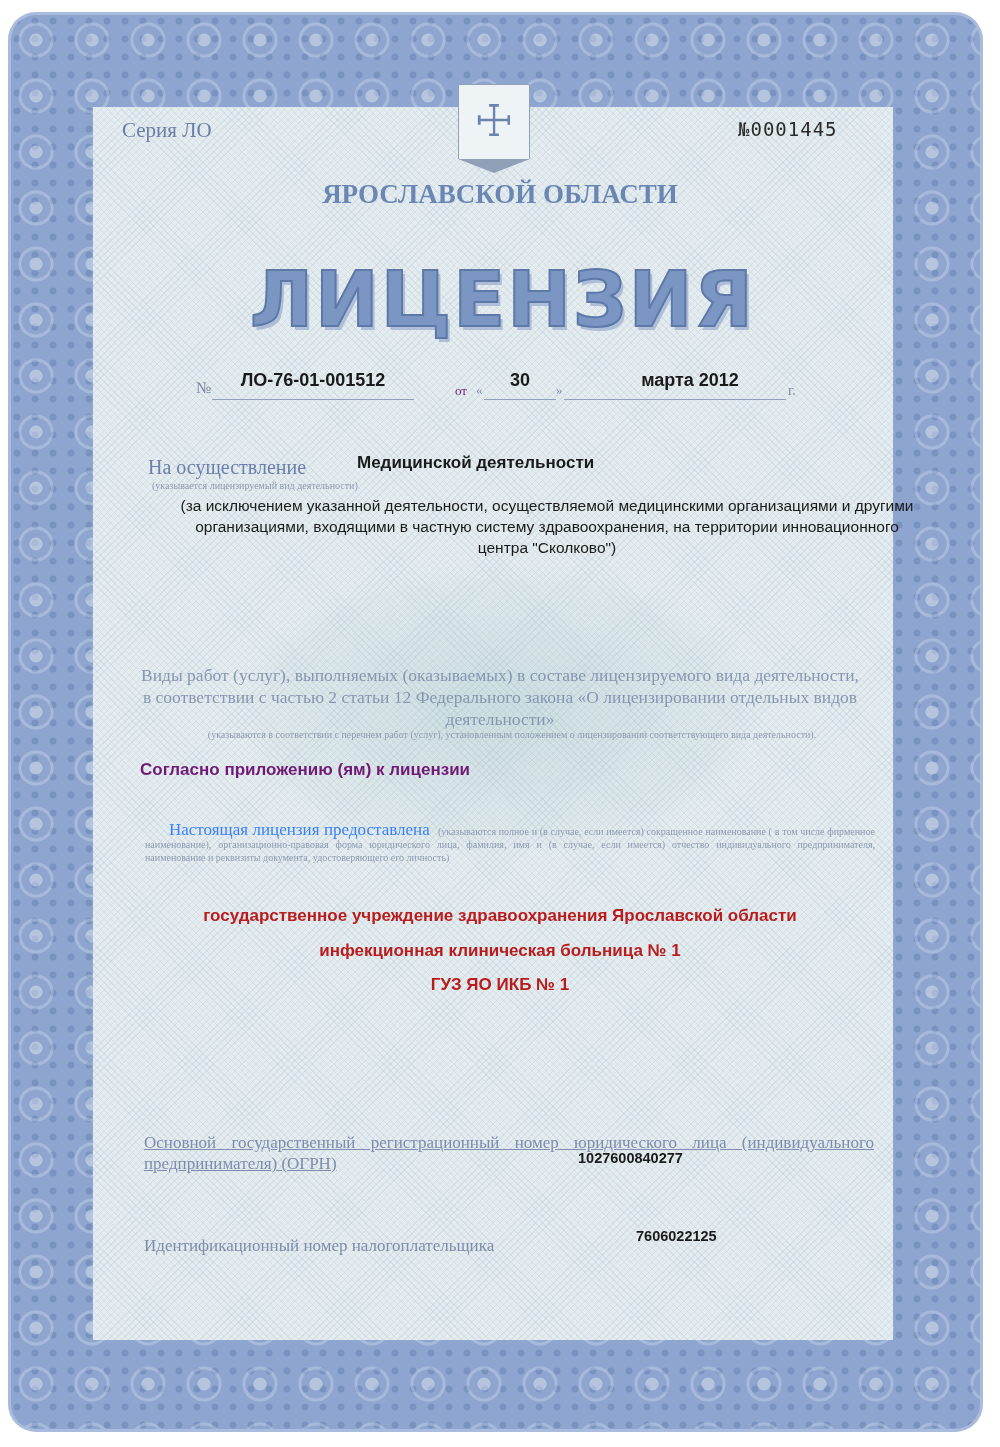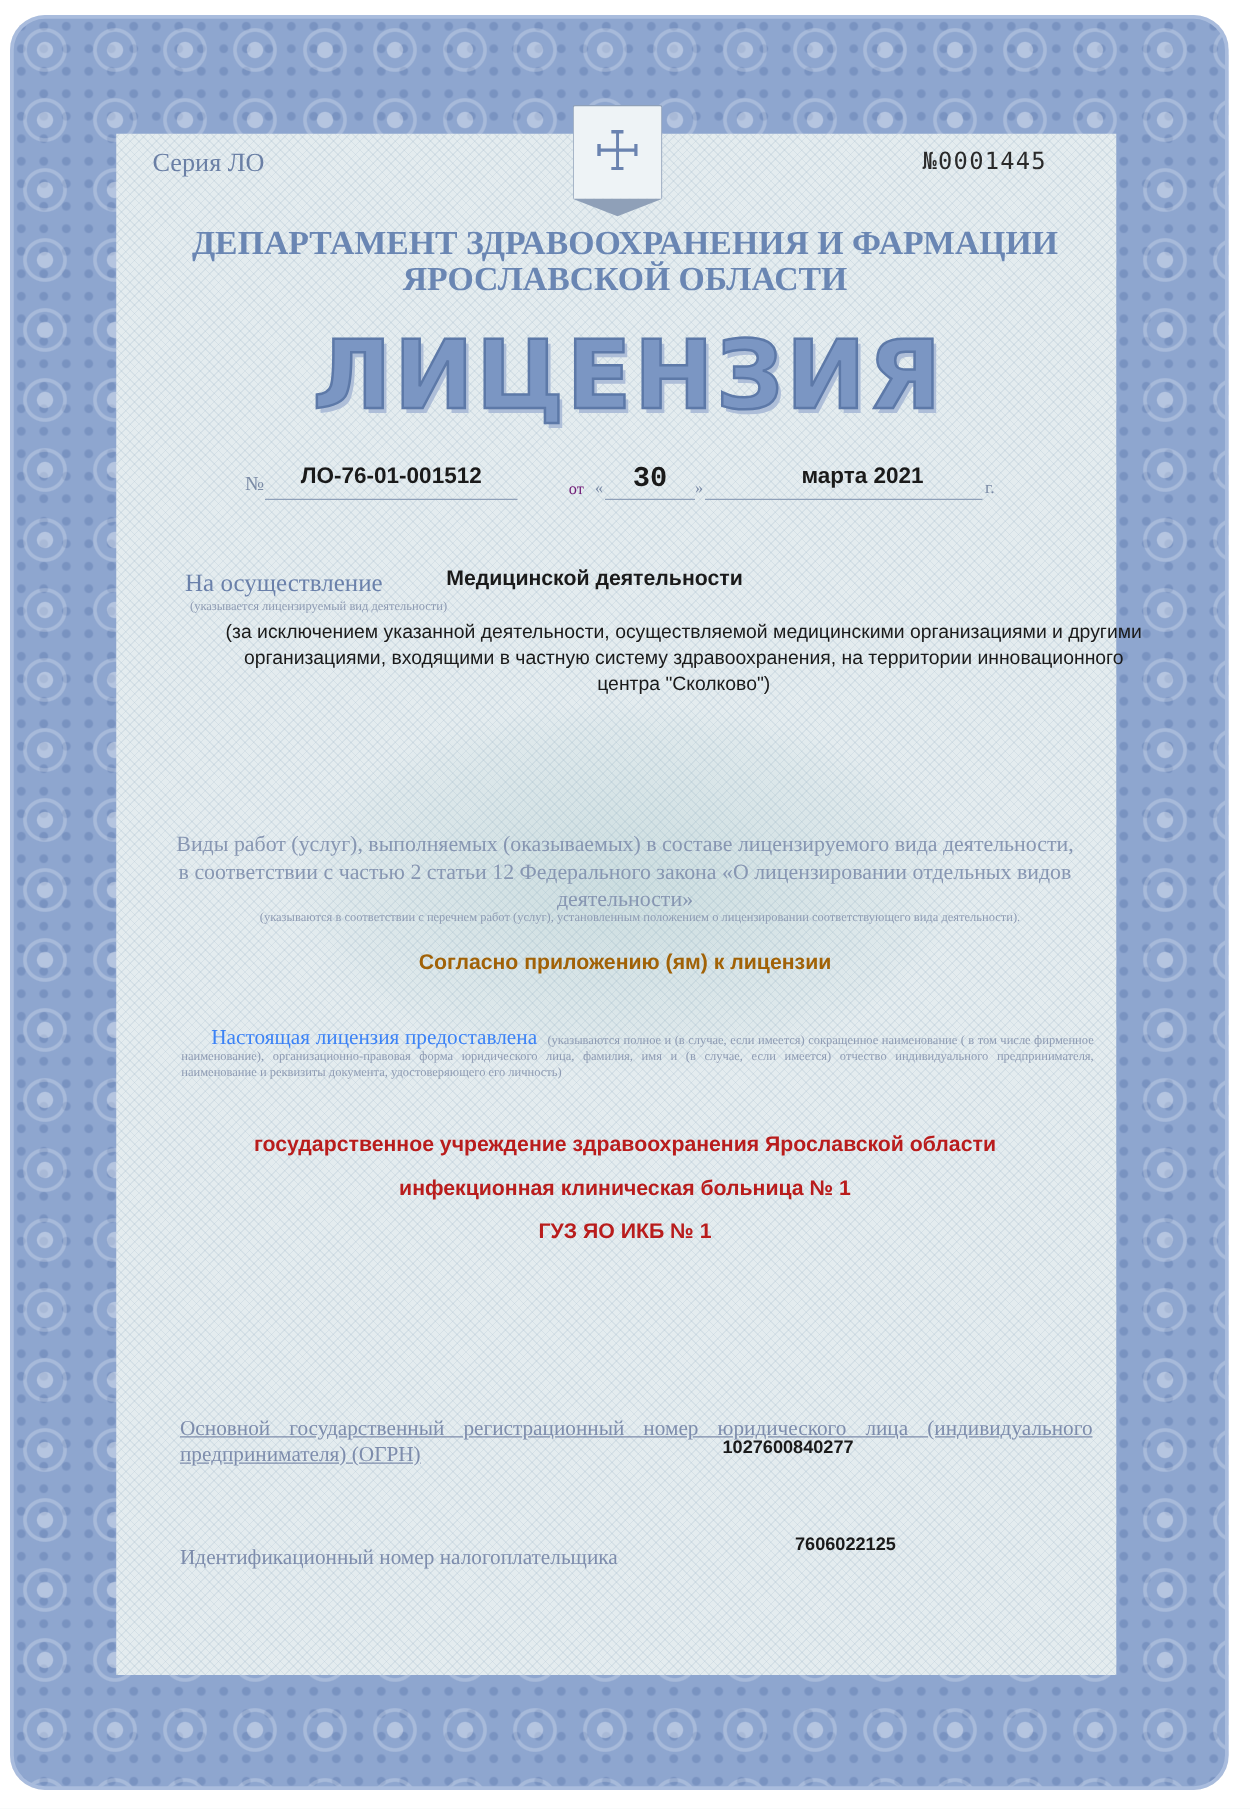--- a/index.html
+++ b/index.html
@@ -52,35 +52,35 @@
     left:250px; top:255px; width:500px; text-align:left;
     font-family:"DejaVu Sans", sans-serif; font-weight:bold; font-size:76px; letter-spacing:2px;
     color:#7b96c3; -webkit-text-stroke:2px #5d79a8;
     text-shadow:3px 4px 0 #aebed8;
   }
   .lic-no-label { left:196px; top:379px; font-size:16px; color:#7a8aa5; }
   .lic-no-line { left:212px; top:399px; width:202px; border-bottom:1px solid #8fa0b8; }
   .lic-no { left:212px; top:370px; width:202px; text-align:center; font-family:"Liberation Sans", sans-serif; font-weight:bold; font-size:18px; color:#1a1a1a; }
   .ot-label { left:455px; top:383px; font-size:13px; color:#701a75; }
   .day-line { left:484px; top:399px; width:72px; border-bottom:1px solid #8fa0b8; }
-  .day { left:484px; top:370px; width:72px; text-align:center; font-family:Liberation Mono, monospace; font-weight:bold; font-size:23px; color:#1a1a1a; }
+  .day { left:484px; top:370px; width:72px; text-align:center; font-family:Liberation Sans, sans-serif; font-weight:bold; font-size:18px; color:#1a1a1a; }
   .quote-l { left:476px; top:382px; font-size:13px; color:#7a8aa5; }
   .quote-r { left:556px; top:382px; font-size:13px; color:#7a8aa5; }
   .month-line { left:564px; top:399px; width:222px; border-bottom:1px solid #8fa0b8; }
   .month { left:600px; top:370px; width:180px; text-align:center; font-family:"Liberation Sans", sans-serif; font-weight:bold; font-size:18px; color:#1a1a1a; }
   .g-label { left:788px; top:383px; font-size:14px; color:#7a8aa5; }
 
   .na-label { left:148px; top:456px; font-size:20px; color:#6a80aa; }
   .na-hint { left:152px; top:480px; font-size:10px; color:#8e9bb3; }
   .activity { left:357px; top:453px; font-family:"Liberation Sans", sans-serif; font-weight:bold; font-size:17px; color:#1a1a1a; }
   .activity-desc { left:128px; top:495px; width:750px; text-align:center; font-family:"Liberation Sans", sans-serif; font-size:15.5px; line-height:21px; color:#1a1a1a;padding-left:44px; }
 
   .works-label { left:140px; top:664px; width:720px; text-align:center; font-size:17.5px; line-height:22px; color:#8796b2; }
   .works-hint { left:152px; top:729px; width:720px; text-align:center; font-size:10px; line-height:12px; color:#8e9bb3; }
-  .works-value { left:140px; top:760px; width:720px; text-align:center; font-family:"Liberation Sans", sans-serif; font-weight:bold; font-size:17px; color:#a16207; }
+  .works-value { left:140px; top:760px; width:720px; text-align:left; font-family:"Liberation Sans", sans-serif; font-weight:bold; font-size:17px; color:#701a75; }
 
   .granted { left:145px; top:823px; width:730px; font-size:10px; line-height:13px; color:#8e9bb3; text-align:justify; }
   .granted .big { font-size:17px; color:#3b82f6;padding-left:24px; }
 
   .org-line { left:140px; width:720px; text-align:center; font-family:"Liberation Sans", sans-serif; font-weight:bold; font-size:17px; color:#b91c1c; }
 
   .ogrn-label { left:144px; top:1132px; width:730px; font-size:17px; line-height:21px; color:#7d8cac; text-align:justify;text-decoration:underline; }
   .ogrn-value { left:578px; top:1150px; font-family:"Liberation Sans", sans-serif; font-weight:bold; font-size:14.5px; color:#1a1a1a; }
   .inn-label { left:144px; top:1236px; font-size:17px; color:#7d8cac; }
   .inn-value { left:636px; top:1228px; font-family:"Liberation Sans", sans-serif; font-weight:bold; font-size:14.5px; color:#1a1a1a; }
@@ -93,37 +93,36 @@
 <div class="guilloche"></div>
 
 <div class="emblem-box">
   <div class="emblem-glyph">☩</div>
 </div>
 
 <div class="abs series">Серия ЛО</div>
 <div class="abs number">№0001445</div>
 
 <div class="abs dept">
-  <div>ДЕПАРТАМЕНТ ЗДРАВООХРАНЕНИЯ И ФАРМАЦИИ</div>
   <div>ЯРОСЛАВСКОЙ ОБЛАСТИ</div>
 </div>
 
 <div class="abs title-big">ЛИЦЕНЗИЯ</div>
 
 <div class="abs lic-no-label">№</div>
 <div class="abs lic-no-line"></div>
 <div class="abs lic-no">ЛО-76-01-001512</div>
 
 <div class="abs ot-label">от</div>
 <div class="abs quote-l">«</div>
 <div class="abs day-line"></div>
 <div class="abs day">30</div>
 <div class="abs quote-r">»</div>
 <div class="abs month-line"></div>
-<div class="abs month">марта 2021</div>
+<div class="abs month">марта 2012</div>
 <div class="abs g-label">г.</div>
 
 <div class="abs na-label">На осуществление</div>
 <div class="abs na-hint">(указывается лицензируемый вид деятельности)</div>
 <div class="abs activity">Медицинской деятельности</div>
 <div class="abs activity-desc">(за исключением указанной деятельности, осуществляемой медицинскими организациями и другими организациями, входящими в частную систему здравоохранения, на территории инновационного центра "Сколково")</div>
 
 <div class="abs works-label">Виды работ (услуг), выполняемых (оказываемых) в составе лицензируемого вида деятельности, в соответствии с частью 2 статьи 12 Федерального закона «О лицензировании отдельных видов деятельности»</div>
 <div class="abs works-hint">(указываются в соответствии с перечнем работ (услуг), установленным положением о лицензировании соответствующего вида деятельности).</div>
 <div class="abs works-value">Согласно приложению (ям) к лицензии</div>

